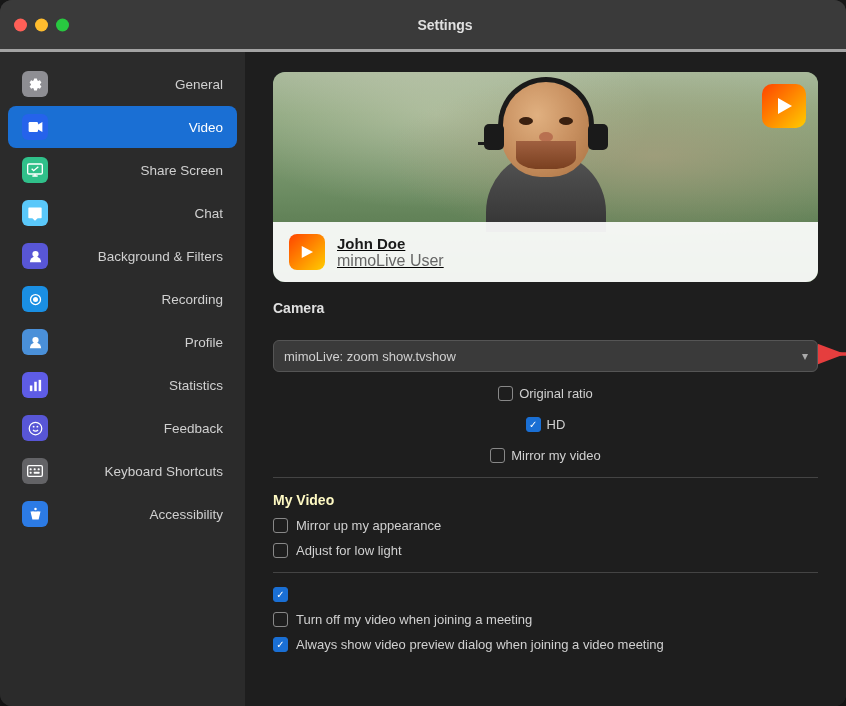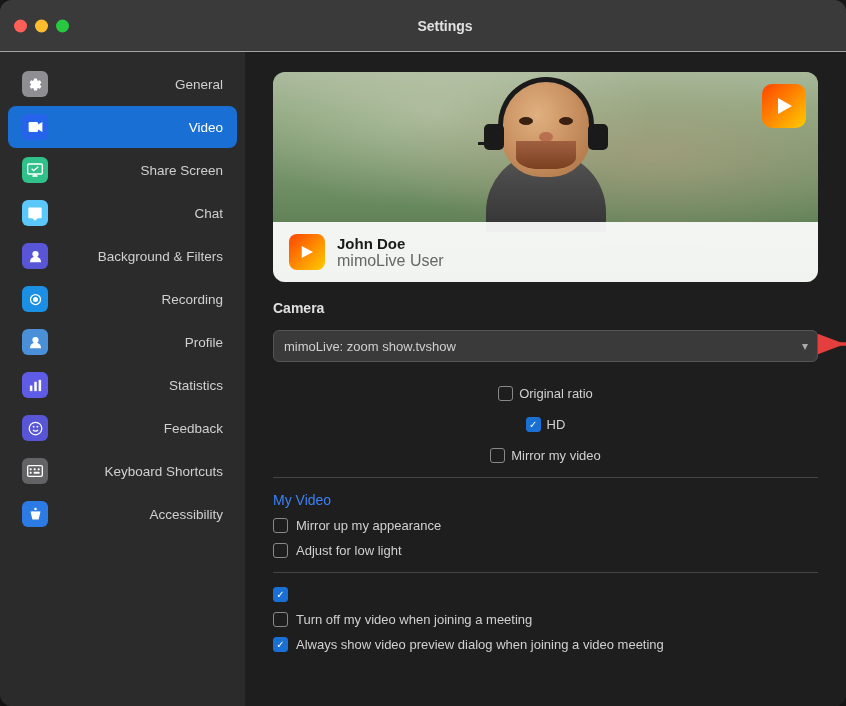--- a/index.html
+++ b/index.html
@@ -24,21 +24,21 @@
       box-shadow: 0 20px 60px rgba(0,0,0,0.6);
     }
 
     .titlebar {
       height: 52px;
       background: #3a3a3a;
       display: flex;
       align-items: center;
       justify-content: center;
       position: relative;
-      border-bottom: 1px solid #a3a3a3;
+      border-bottom: 3px solid #a3a3a3;
       flex-shrink: 0;
       padding-left: 44px;
     }
 
     .traffic-lights {
       position: absolute;
       left: 14px;
       top: 50%;
       transform: translateY(-50%);
       display: flex;
@@ -184,37 +184,37 @@
       border-radius: 8px;
       display: flex;
       align-items: center;
       justify-content: center;
       font-size: 14px;
       color: white;
       font-weight: bold;
       flex-shrink: 0;
     }
 
-    .name-bar-info { display: flex; flex-direction: column; }
+    .name-bar-info { display: flex; flex-direction: column; text-decoration: underline; }
     .name-bar-name { font-size: 15px; font-weight: 700; color: #1a1a1a; }
     .name-bar-sub { font-size: 16px; color: #666; }
 
     
     .section-label {
       color: #e0e0e0;
       font-size: 14px;
       font-weight: 600;
+      margin-bottom: 24px;
+    }
+
+    .camera-row {
+      display: flex;
+      align-items: center;
+      gap: 10px;
       margin-bottom: 14px;
-    }
-
-    .camera-row {
-      display: flex;
-      align-items: center;
-      gap: 10px;
-      margin-bottom: 24px;
       position: relative;
     }
 
     .camera-select {
       flex: 1;
       height: 32px;
       background: #3a3a3a;
       border: 1px solid #555;
       border-radius: 6px;
       color: #d0d0d0;
@@ -278,23 +278,23 @@
       font-size: 13px;
     }
 
     .section-divider {
       border: none;
       border-top: 1px solid #444;
       margin: 14px 0;
     }
 
     .my-video-label {
-      color: #3b82f6;
+      color: #fef9c3;
       font-size: 14px;
-      font-weight: 400;
+      font-weight: 700;
       margin-bottom: 10px;
     }
 
     .option-row {
       display: flex;
       align-items: center;
       gap: 8px;
       margin-bottom: 10px;
       cursor: pointer;
     }

